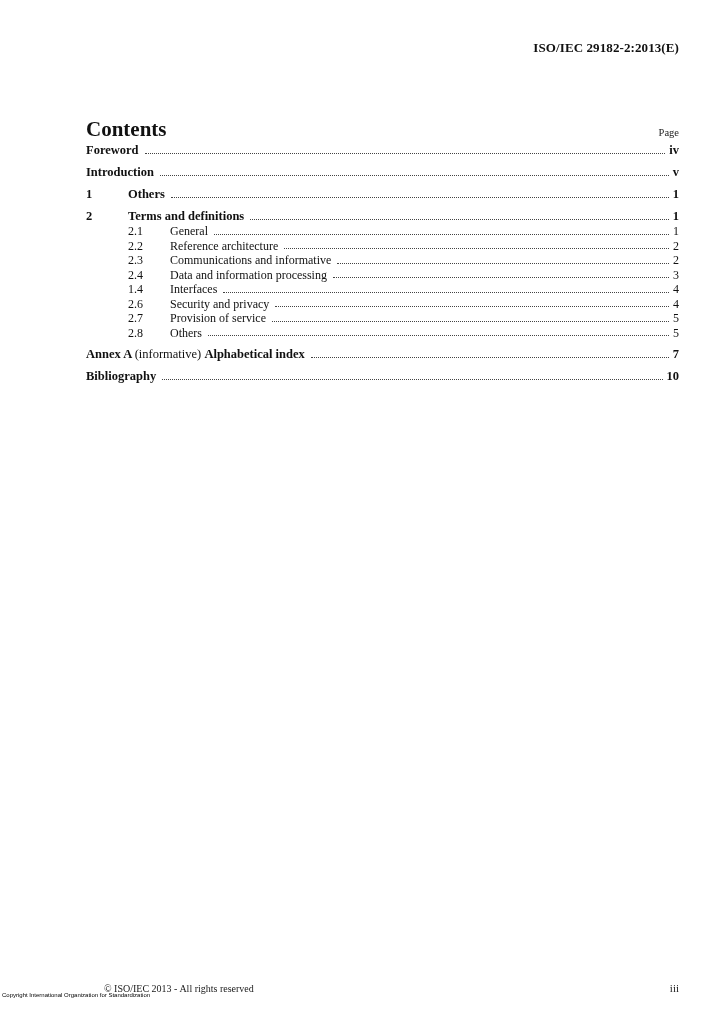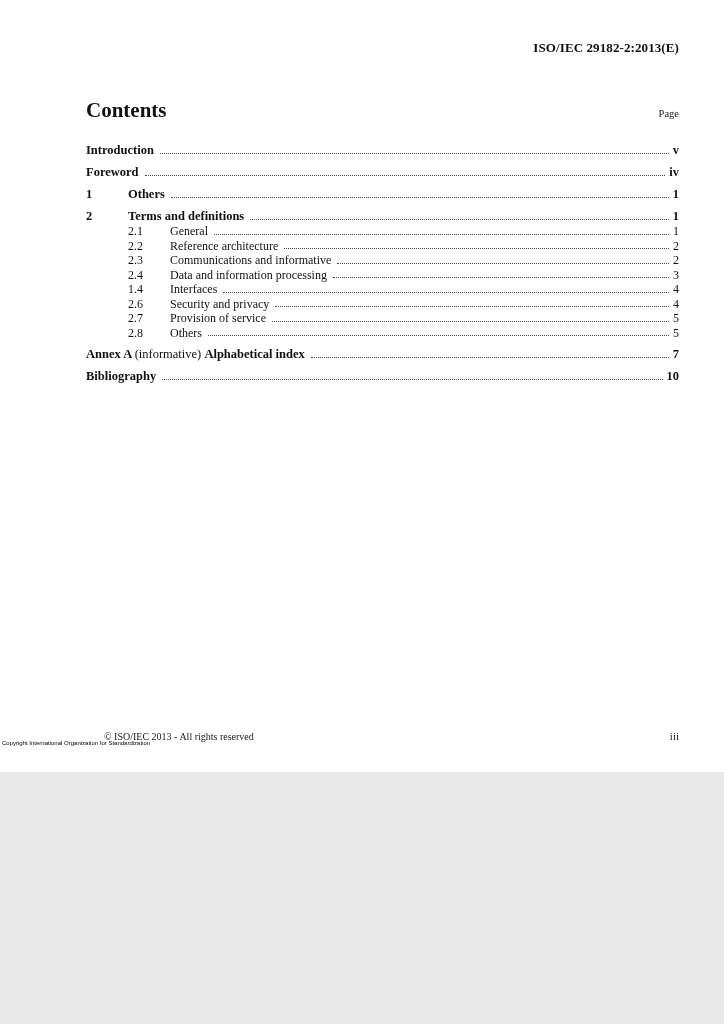--- a/index.html
+++ b/index.html
@@ -3,21 +3,21 @@
 <meta charset="utf-8">
 <style>
   html, body {
     margin: 0;
     padding: 0;
     background: #e8e8e8;
   }
   .page {
     position: relative;
     width: 724px;
-    height: 772px;
+    height: 1024px;
     background: #ffffff;
     font-family: "Liberation Serif", "DejaVu Serif", serif;
     color: #111111;
     overflow: hidden;
     margin: 0 auto;
     box-shadow: 0 0 2px rgba(0,0,0,0.25);
   }
   .doc-header {
     position: absolute;
     top: 40px;
@@ -31,20 +31,21 @@
     left: 86px;
     right: 45px;
     top: 98px;
     display: flex;
     justify-content: space-between;
     align-items: baseline;
   }
   .contents-title {
     font-size: 21px;
     font-weight: bold;
+    margin-top: 19px;
   }
   .page-label {
     font-size: 10.5px;
     color: #222;
   }
   .toc {
     position: absolute;
     left: 86px;
     right: 45px;
     top: 136px;
@@ -121,29 +122,29 @@
   <div class="doc-header">ISO/IEC 29182-2:2013(E)</div>
 
   <div class="contents-head">
     <span class="contents-title">Contents</span>
     <span class="page-label">Page</span>
   </div>
 
   <div class="toc">
       <div class="toc-row level0">
 
+    <span class="label"><span class="bold">Foreword</span></span>
+    <span class="leader"></span>
+    <span class="pagenum bold">iv</span>
+  </div>
+      <div class="toc-row level0">
+
     <span class="label"><span class="bold">Introduction</span></span>
     <span class="leader"></span>
     <span class="pagenum bold">v</span>
-  </div>
-      <div class="toc-row level0">
-
-    <span class="label"><span class="bold">Foreword</span></span>
-    <span class="leader"></span>
-    <span class="pagenum bold">iv</span>
   </div>
       <div class="toc-row level0">
     <span class="num bold">1</span>
     <span class="label"><span class="bold">Others</span></span>
     <span class="leader"></span>
     <span class="pagenum bold">1</span>
   </div>
       <div class="toc-row level0">
     <span class="num bold">2</span>
     <span class="label"><span class="bold">Terms and definitions</span></span>

